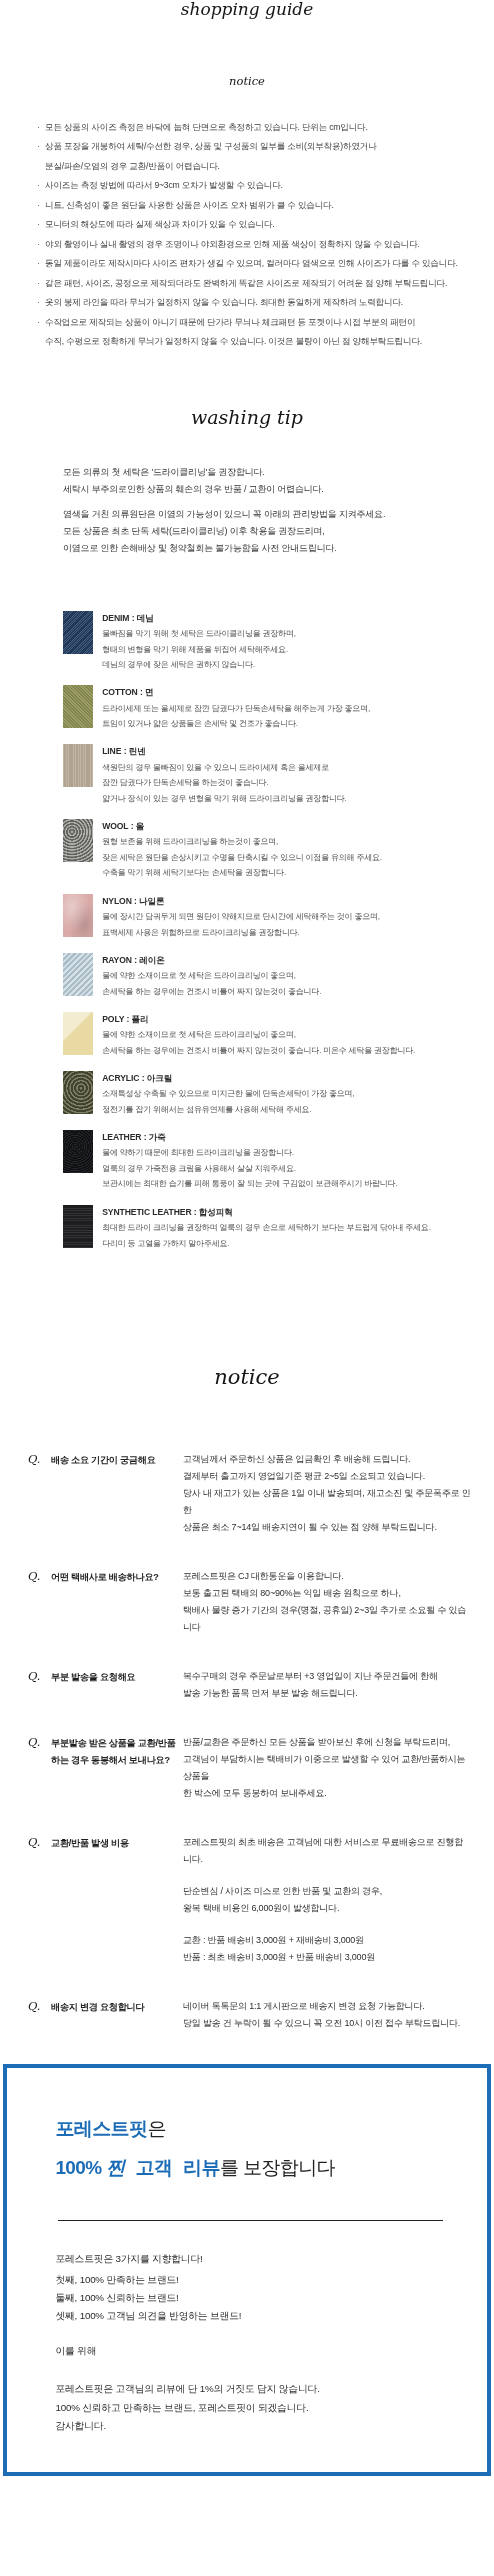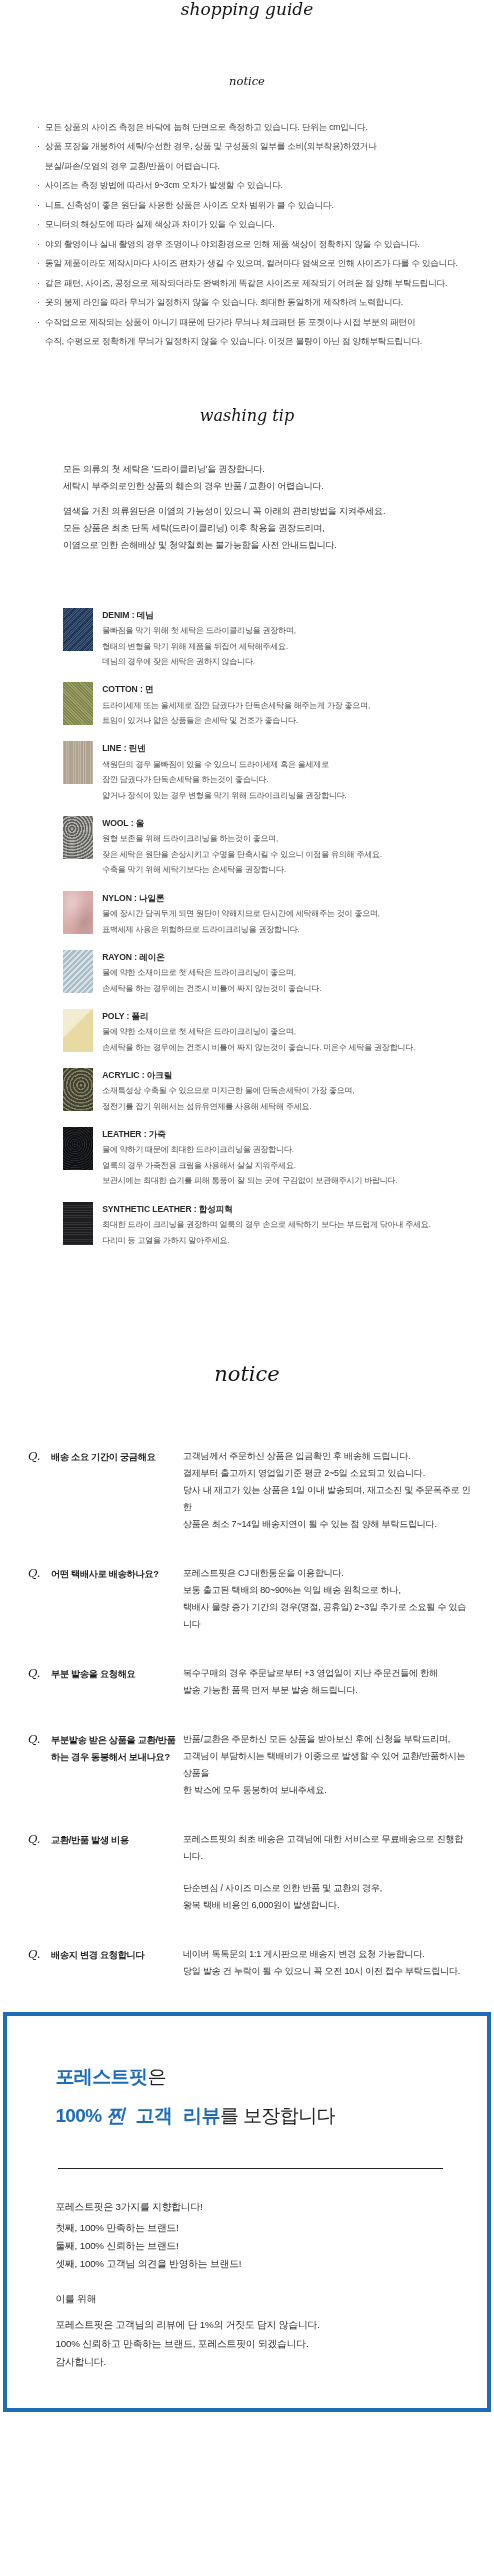--- a/index.html
+++ b/index.html
@@ -15,21 +15,21 @@
   }
   .serif-title {
     font-family: "DejaVu Serif", serif;
     font-style: italic;
     text-align: center;
     color: #151515;
     font-weight: 500;
   }
   #shopping-title { font-size: 17px; line-height: 1.1; }
   #notice1-title  { margin-top: 55px;  font-size: 11.5px; }
-  #washing-title  { margin-top: 54px;  font-size: 16px; }
+  #washing-title  { margin-top: 54px;  font-size: 19px; }
   #notice2-title  { margin-top: 114px; font-size: 21px; }
 
   .bullet-list {
     margin: 30px 0 0 37px;
     width: 437px;
     font-size: 8.6px;
     color: #3c3c3c;
     line-height: 19.5px;
     letter-spacing: -0.2px;
   }
@@ -81,21 +81,21 @@
     padding: 41px 29px 37px 48px;
     background: #ffffff;
   }
   .banner-line { font-size: 19px; line-height: 39px; color: #222; letter-spacing: -0.6px; white-space: nowrap; }
   .banner-line .accent { font-weight: bold; }
   .banner-line .emph { font-style: italic; }
   .banner-divider { width: 385px; height: 1.1px; background: #222; margin: 31px 0 0 2.3px; }
   .banner-body { margin-top: 29px; font-size: 9.8px; line-height: 18.4px; color: #2b2b2b; letter-spacing: -0.2px; }
   .banner-points { margin-top: 2px; }
   .banner-outro-intro { margin-top: 16px; }
-  .banner-outro { margin-top: 8px; }
+  .banner-outro { margin-top: 20px; }
 </style>
 </head>
 <body>
 
 <div class="page">
 
   <div id="shopping-title" class="serif-title">shopping guide</div>
 
   <div id="notice1-title" class="serif-title">notice</div>
 
@@ -312,20 +312,24 @@
       <div class="qna-question">
           <div>교환/반품 발생 비용</div>
         </div>
       <div class="qna-answer">
         <div class="block">
           <div>포레스트핏의 최초 배송은 고객님에 대한 서비스로 무료배송으로 진행합니다.</div>
         </div>
         <div class="block">
           <div>단순변심 / 사이즈 미스로 인한 반품 및 교환의 경우,</div>
           <div>왕복 택배 비용인 6,000원이 발생합니다.</div>
+        </div>
+        <div class="block">
+          <div>교환 : 반품 배송비 3,000원 + 재배송비 3,000원</div>
+          <div>반품 : 최초 배송비 3,000원 + 반품 배송비 3,000원</div>
         </div>
       </div>
     </div>
 
     <div class="qna-item">
       <div class="qna-q">Q.</div>
       <div class="qna-question">
           <div>배송지 변경 요청합니다</div>
         </div>
       <div class="qna-answer">

